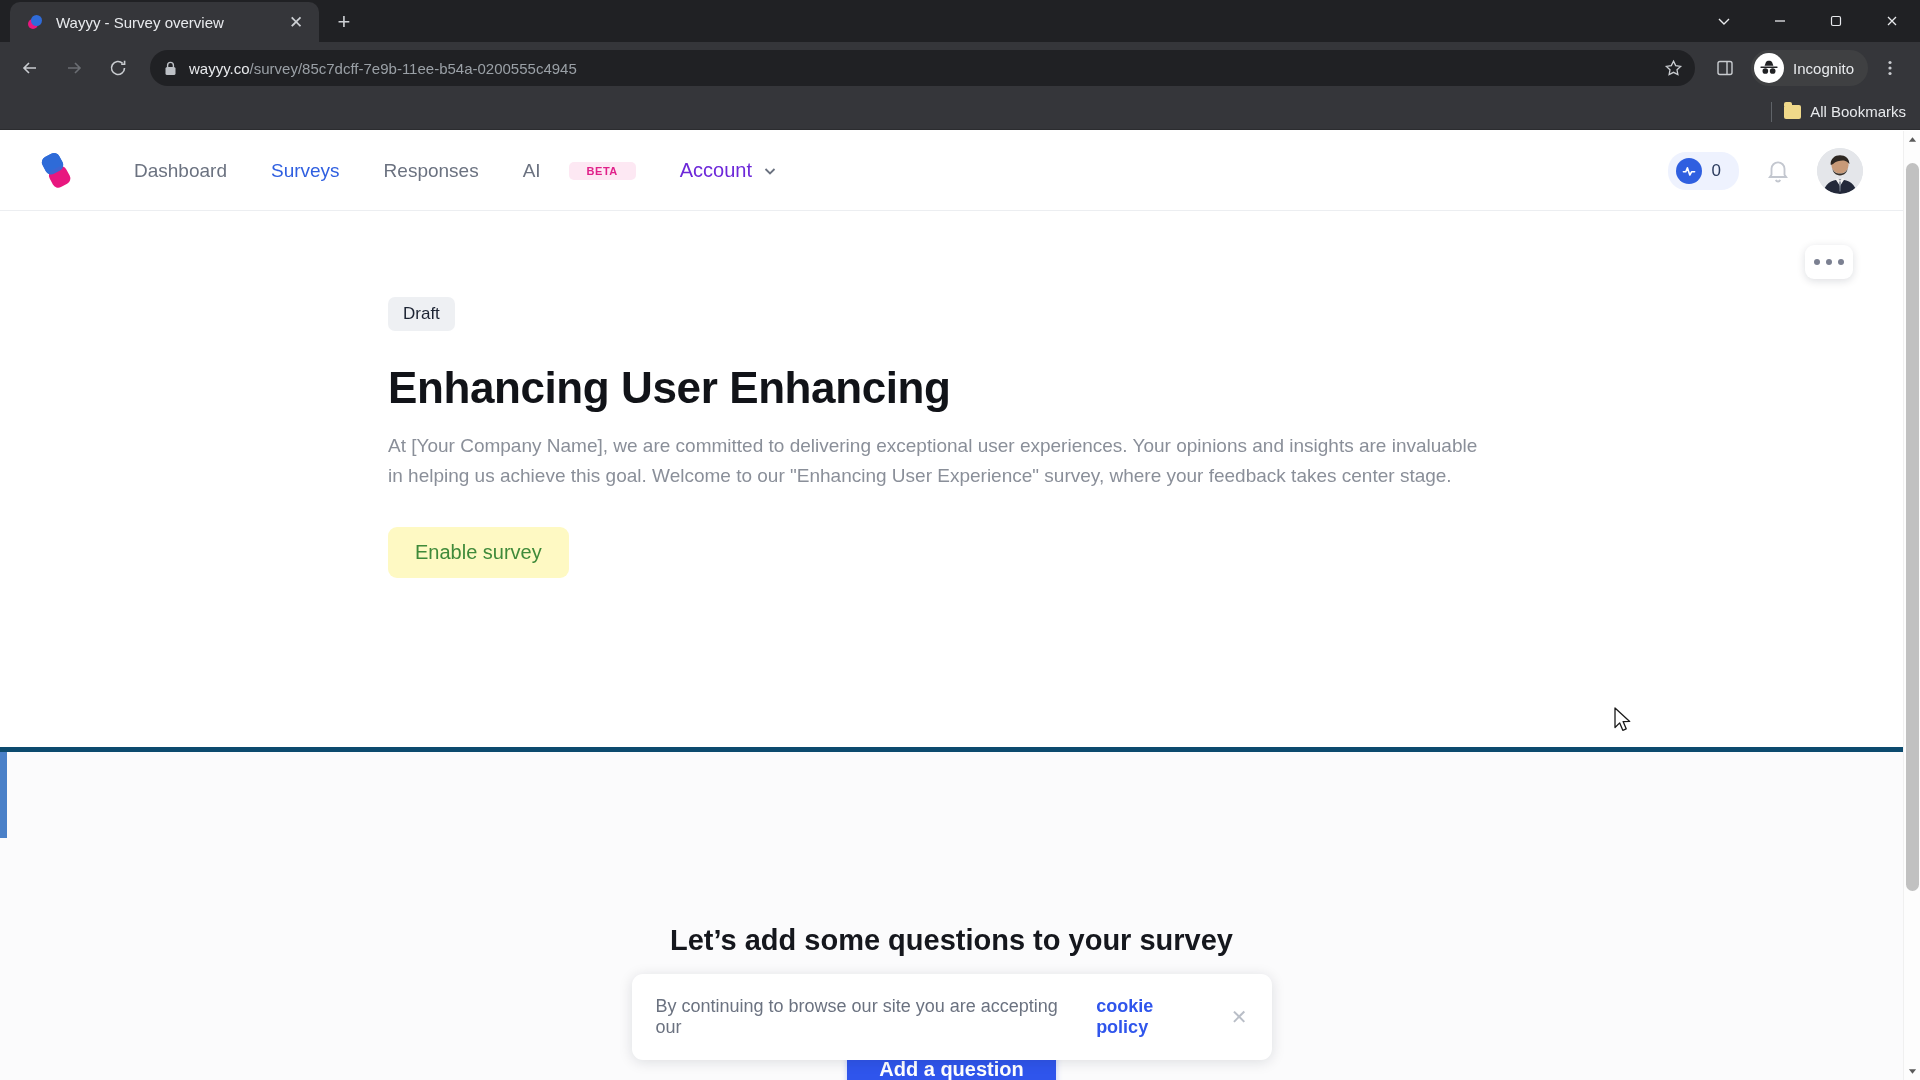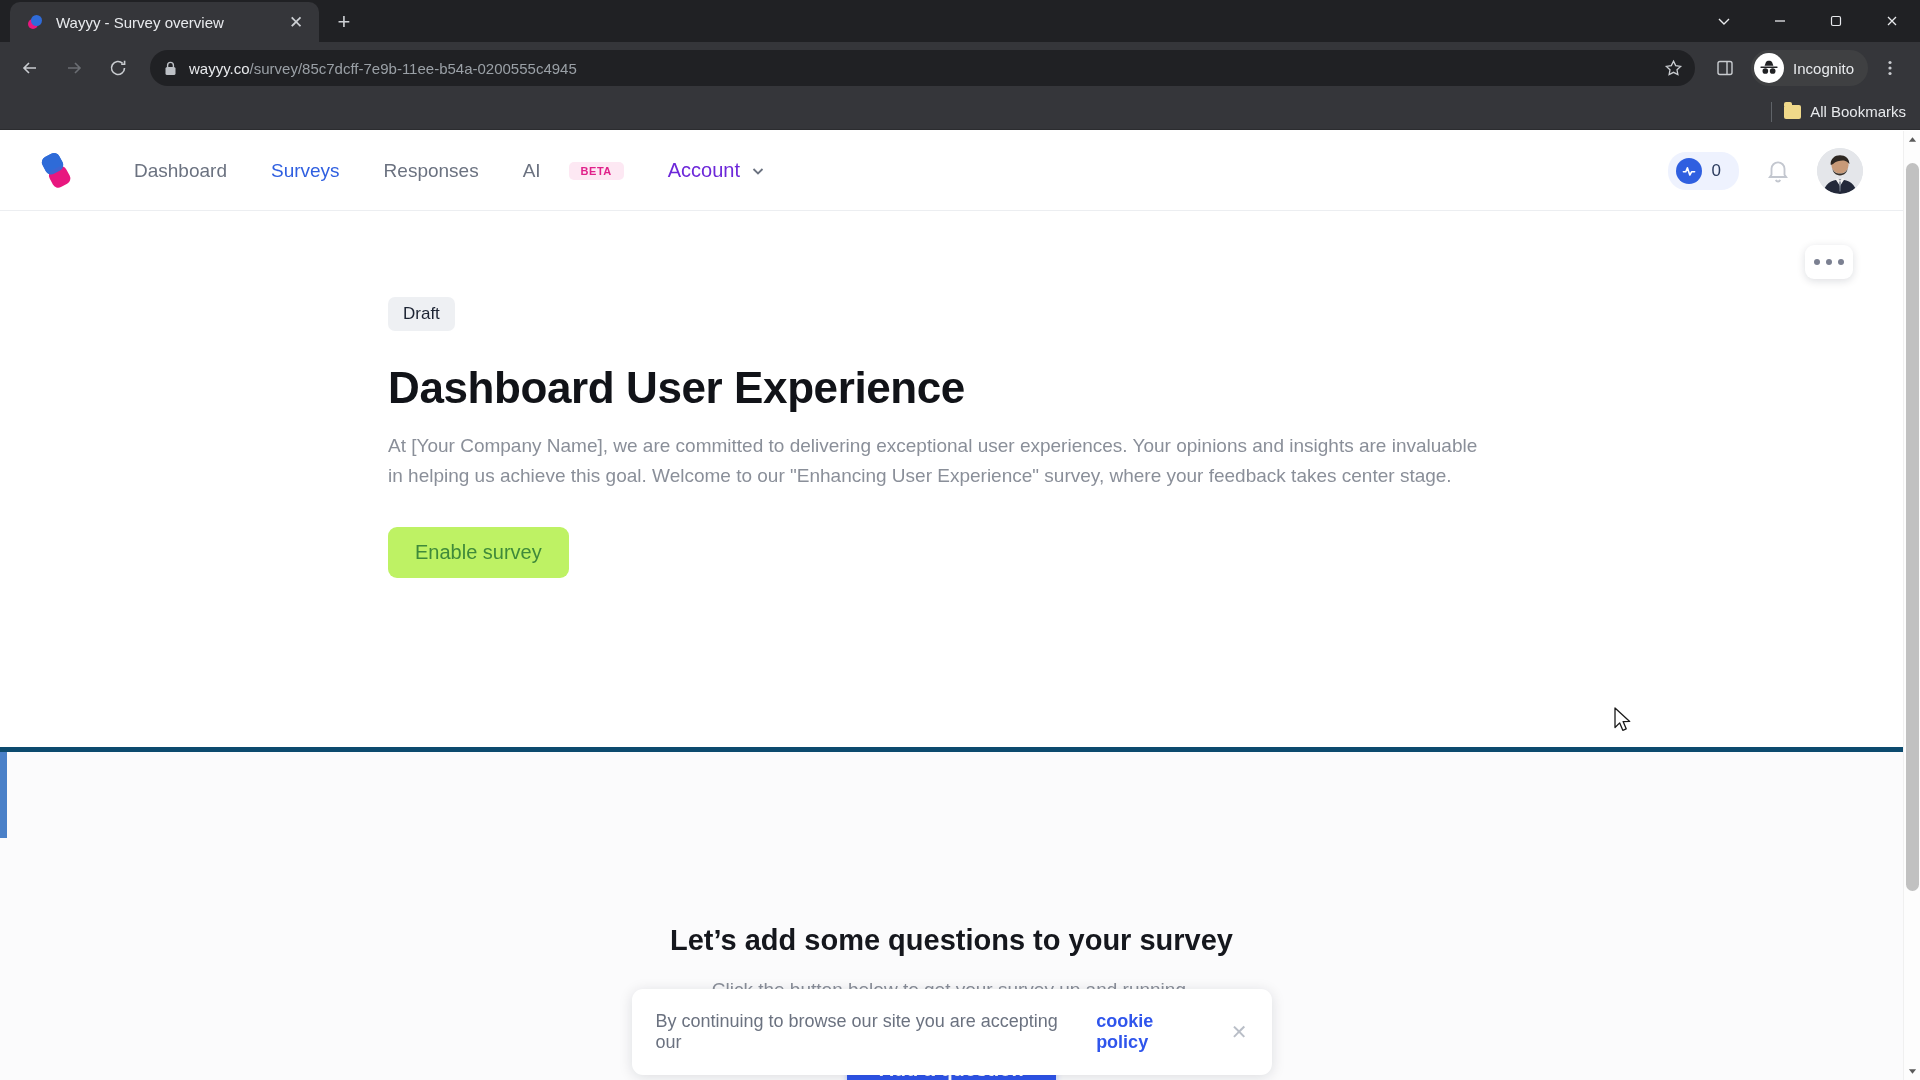--- a/index.html
+++ b/index.html
@@ -127,21 +127,21 @@
   .logo { width: 46px; height: 46px; position: relative; margin-right: 32px; }
   .nav { display: flex; align-items: center; gap: 0; }
   .nav-item {
     font-size: 19px; color: #6b7280; padding: 0 22px; white-space: nowrap;
   }
   .nav-item.active { color: #2f5fe0; font-weight: 500; }
   .nav-ai { display: flex; align-items: center; gap: 28px; padding: 0 22px; }
   .nav-ai .ai-label { font-size: 19px; color: #6b7280; }
   .beta {
     background: #fde8f3; color: #e0218a; font-size: 11px; font-weight: 700;
-    letter-spacing: .5px; padding: 3px 12px; border-radius: 5px;
+    letter-spacing: .5px; padding: 3px 18px; border-radius: 5px;
   }
   .nav-account { display: flex; align-items: center; gap: 10px; padding: 0 22px; }
   .nav-account .acc-label { font-size: 20px; color: #6d28d9; }
   .chev { color: #6b7280; display: flex; }
   .appbar-right { margin-left: auto; display: flex; align-items: center; gap: 26px; }
   .credits {
     display: flex; align-items: center; gap: 10px;
     background: #eef2fe; border-radius: 18px; padding: 6px 18px 6px 8px;
   }
   .credits-icon {
@@ -182,41 +182,41 @@
   .survey-title {
     font-size: 44px; font-weight: 700; color: #111318;
     letter-spacing: -.4px; margin-top: 32px;
   }
   .survey-desc {
     font-size: 19px; line-height: 1.58; color: #8a8f99;
     max-width: 1105px; margin-top: 18px;
   }
   .enable-btn {
     display: inline-block; margin-top: 36px;
-    background: #bef264; color: #3f8a3a;
+    background: #fef9c3; color: #3f8a3a;
     font-size: 20px; padding: 14px 27px; border-radius: 9px;
   }
 
   
   .empty {
     background: #fbfbfc; height: 100%;
     display: flex; flex-direction: column; align-items: center;
     padding-top: 172px;
   }
   .empty-title { font-size: 29px; font-weight: 700; color: #15171d; }
   .empty-sub { font-size: 19px; color: #8a8f99; margin-top: 22px; }
   .add-btn {
     margin-top: 38px; background: #2f55ec; color: #fff;
     font-size: 20px; font-weight: 700; padding: 19px 32px; border-radius: 9px;
     box-shadow: 0 2px 6px rgba(47,85,236,.28);
   }
 
   
   .cookie {
-    position: absolute; left: 50%; transform: translateX(-50%); bottom: 5px;
+    position: absolute; left: 50%; transform: translateX(-50%); bottom: 20px;
     width: 640px; background: #fff; border-radius: 11px;
     box-shadow: 0 2px 14px rgba(16,24,40,.13);
     display: flex; align-items: center; justify-content: center; gap: 9px;
     padding: 22px 24px;
   }
   .cookie-text { font-size: 18px; color: #6b7280; }
   .cookie-link { font-size: 18px; color: #2f55ec; font-weight: 600; }
   .cookie-close { margin-left: 12px; color: #b9bec7; font-size: 20px; line-height: 1; }
 
   
@@ -417,21 +417,21 @@
 
       <div class="accent-strip"></div>
 
       <div class="hero">
         <div class="kebab">
           <i></i>
             <i></i>
             <i></i>
         </div>
         <div class="status-badge">Draft</div>
-        <div class="survey-title">Dashboard User Experience</div>
+        <div class="survey-title">Enhancing User Enhancing</div>
         <div class="survey-desc">At [Your Company Name], we are committed to delivering exceptional user experiences. Your opinions and insights are invaluable in helping us achieve this goal. Welcome to our "Enhancing User Experience" survey, where your feedback takes center stage.</div>
         <div class="enable-btn">Enable survey</div>
       </div>
 
       <div class="empty">
         <div class="empty-title">Let’s add some questions to your survey</div>
         <div class="empty-sub">Click the button below to get your survey up and running.</div>
         <div class="add-btn">Add a question</div>
       </div>
 

